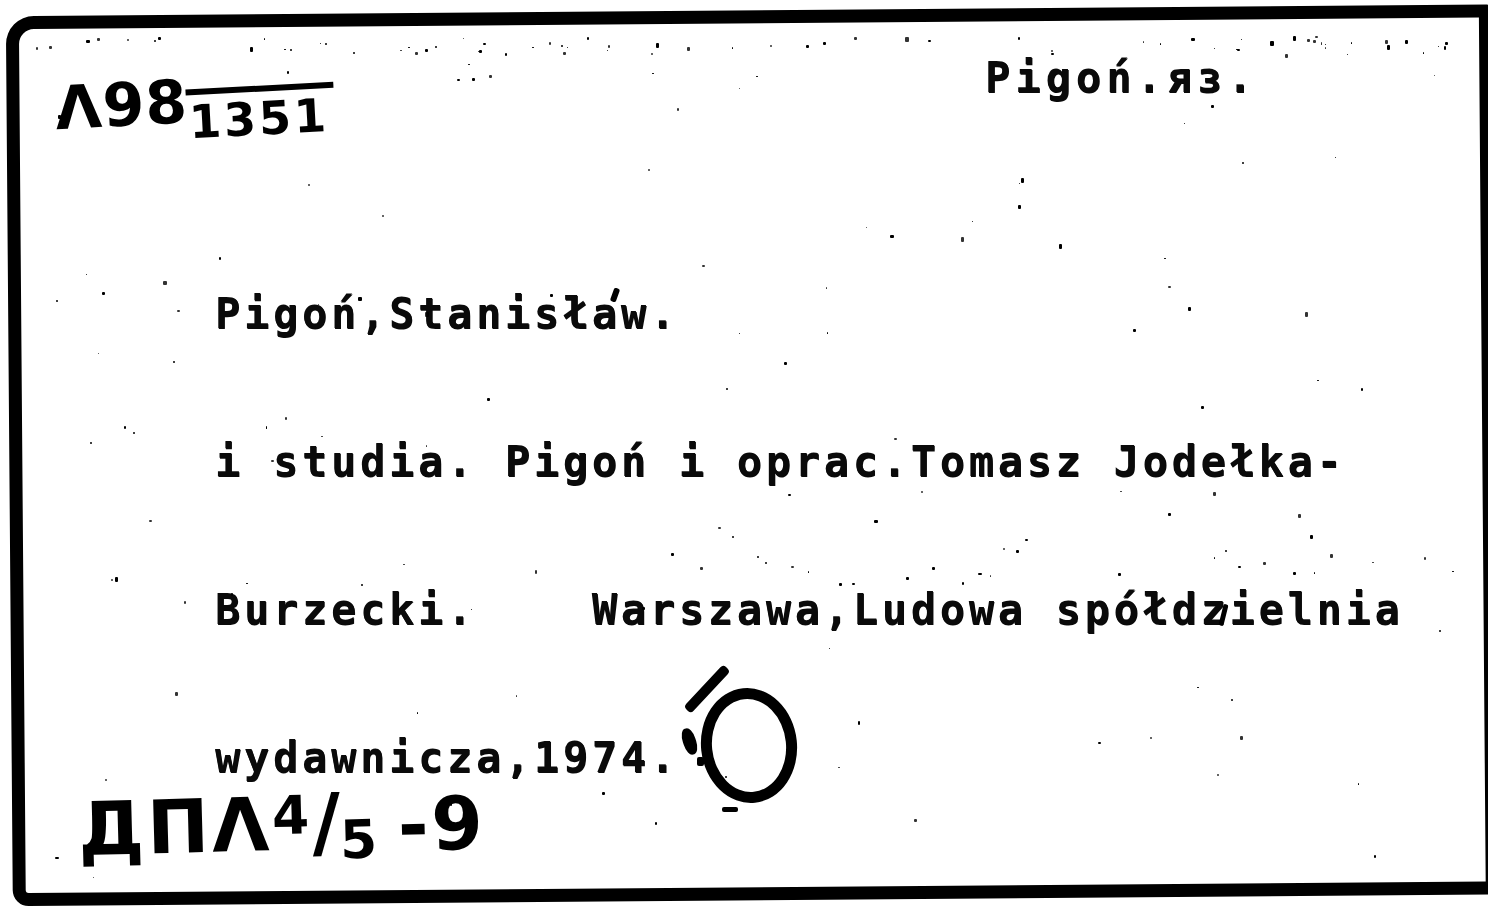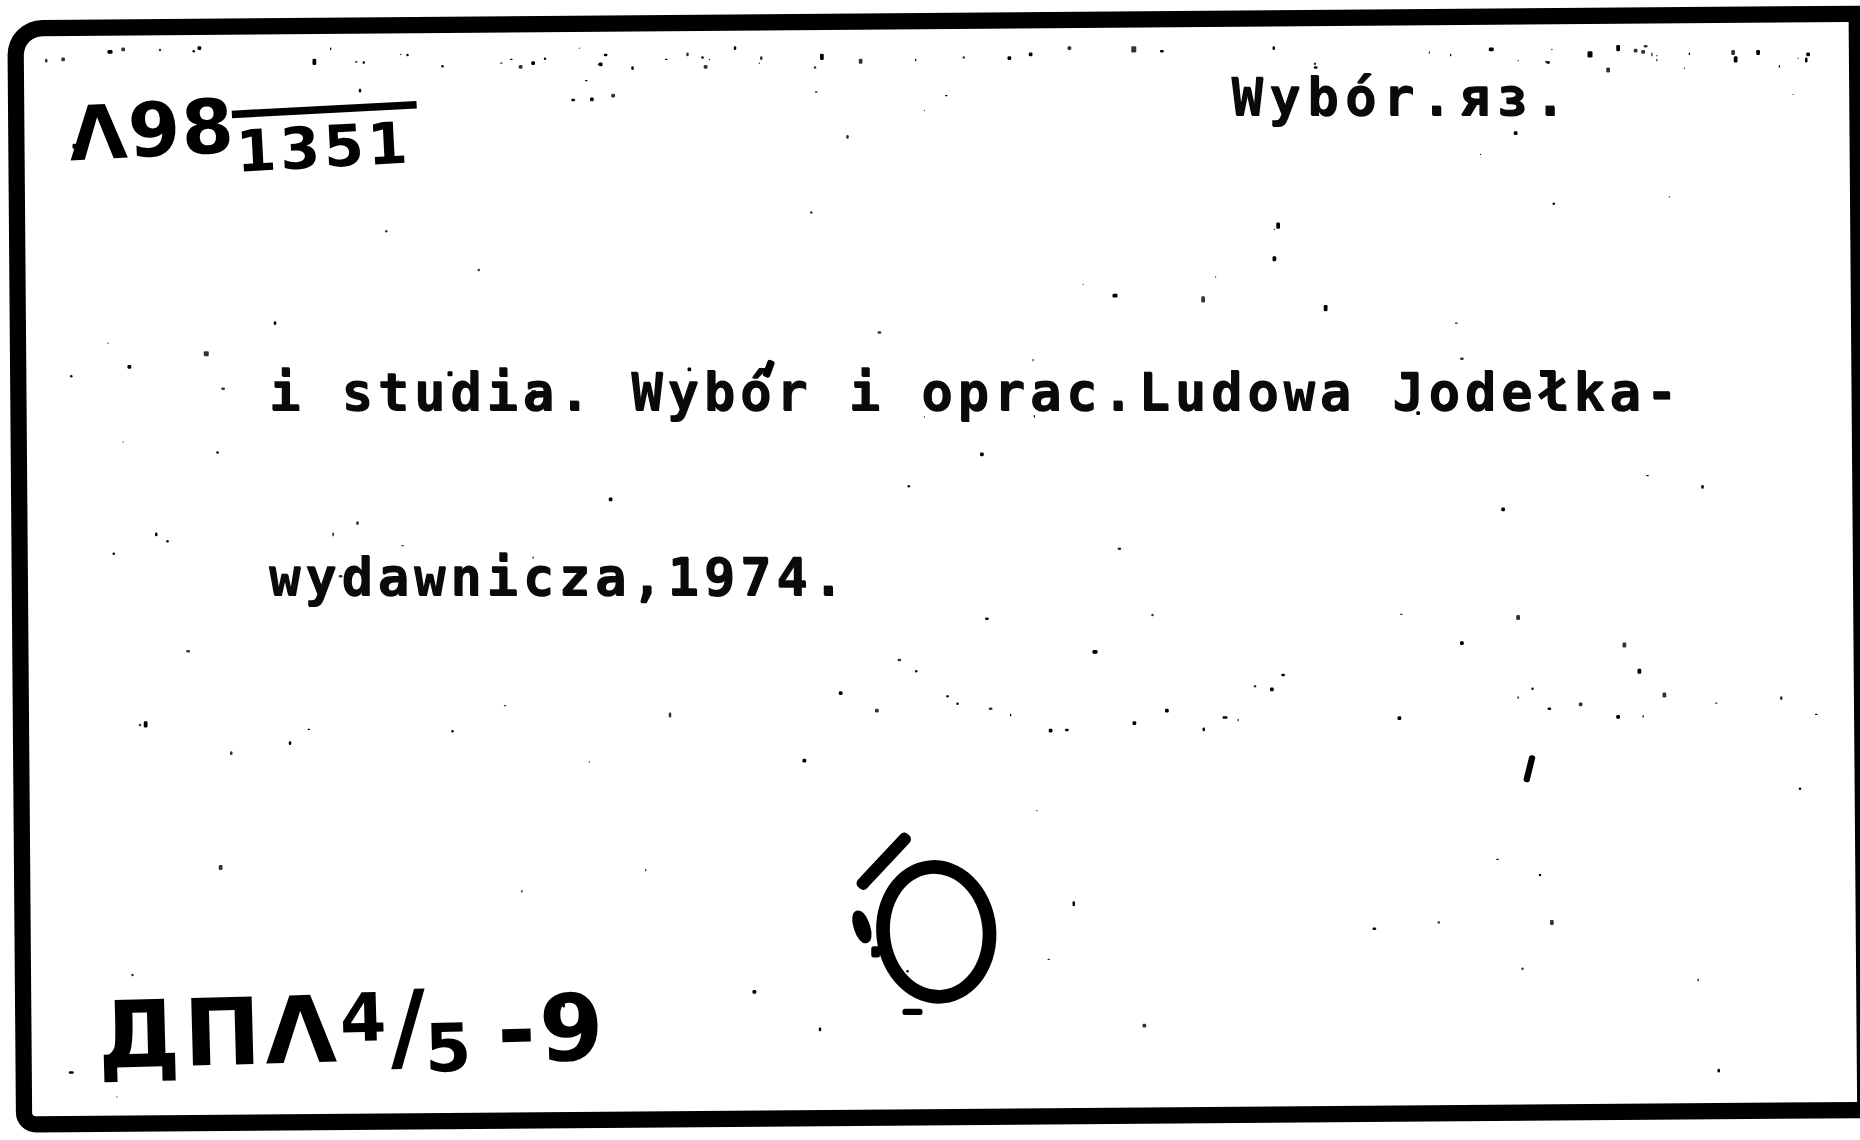--- a/index.html
+++ b/index.html
@@ -75,28 +75,30 @@
   }
   .speck{position:absolute;background:#000;border-radius:1px;}
 </style>
 </head>
 <body>
 
 <div class="card-root">
 
   <div class="card-frame"></div>
 
-  <div class="type lang-note">Wybór.яз.</div>
+  <div class="type lang-note">Pigoń.яз.</div>
 
   <div class="call-number">
     <span class="cn-prefix">Λ98</span><span class="cn-number">1351</span>
   </div>
 
   <div class="type entry">
-    <div class="ln">i studia. Wybór i oprac.Ludowa Jodełka-</div>
+    <div class="ln">Pigoń,Stanisław.</div>
+    <div class="ln">i studia. Pigoń i oprac.Tomasz Jodełka-</div>
+    <div class="ln">Burzecki.    Warszawa,Ludowa spółdzielnia</div>
     <div class="ln">wydawnicza,1974.</div>
     
     
   </div>
 
   <div class="stamp-slash"></div>
   <div class="stamp-circle"></div>
   <div class="stamp-blob"></div>
   <div class="stamp-tick"></div>
   <div class="stamp-under"></div>

